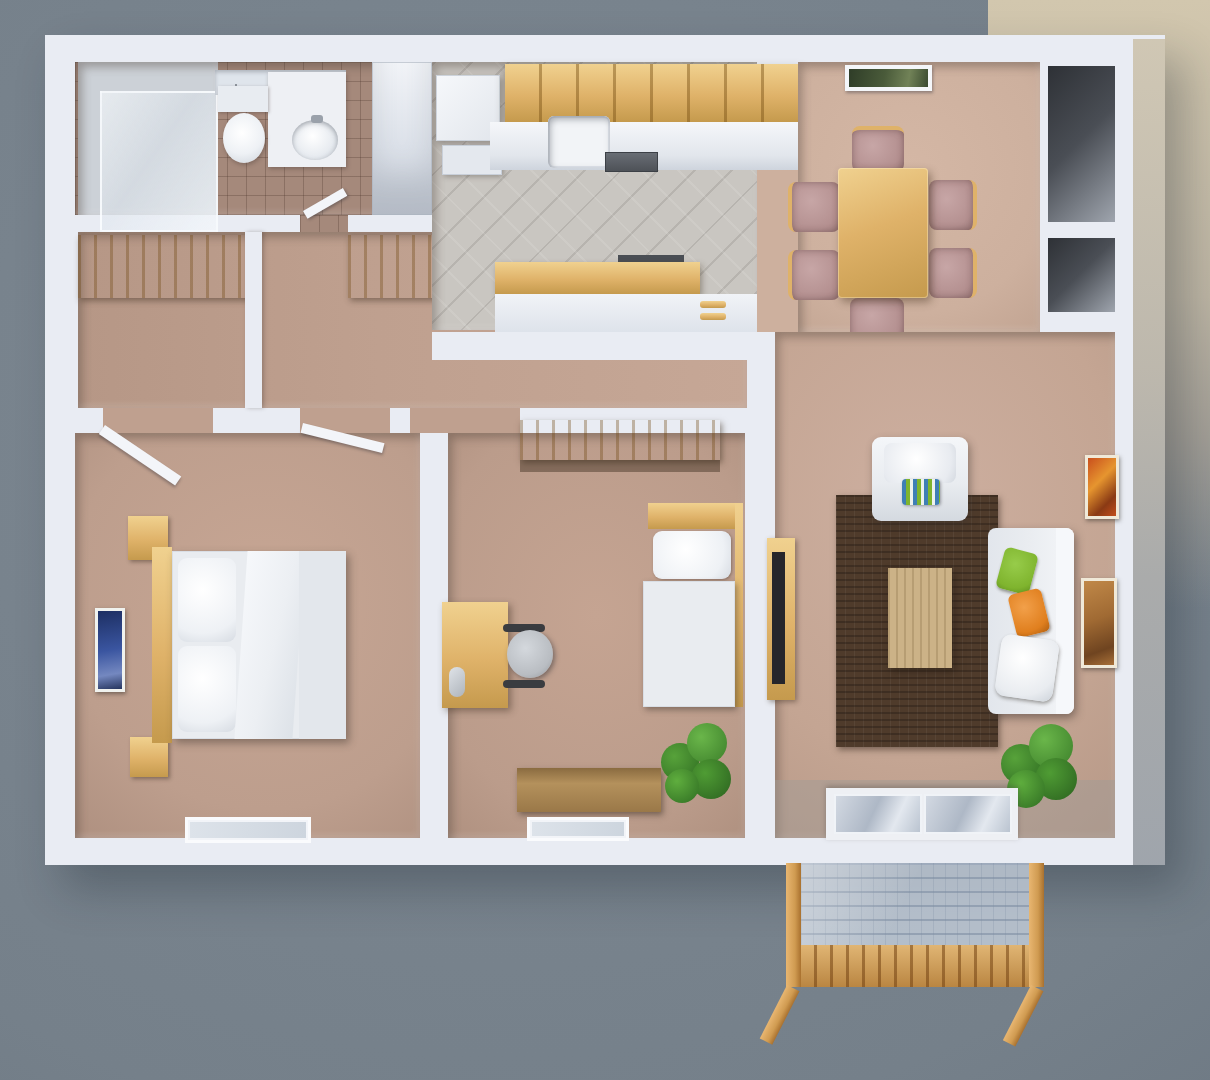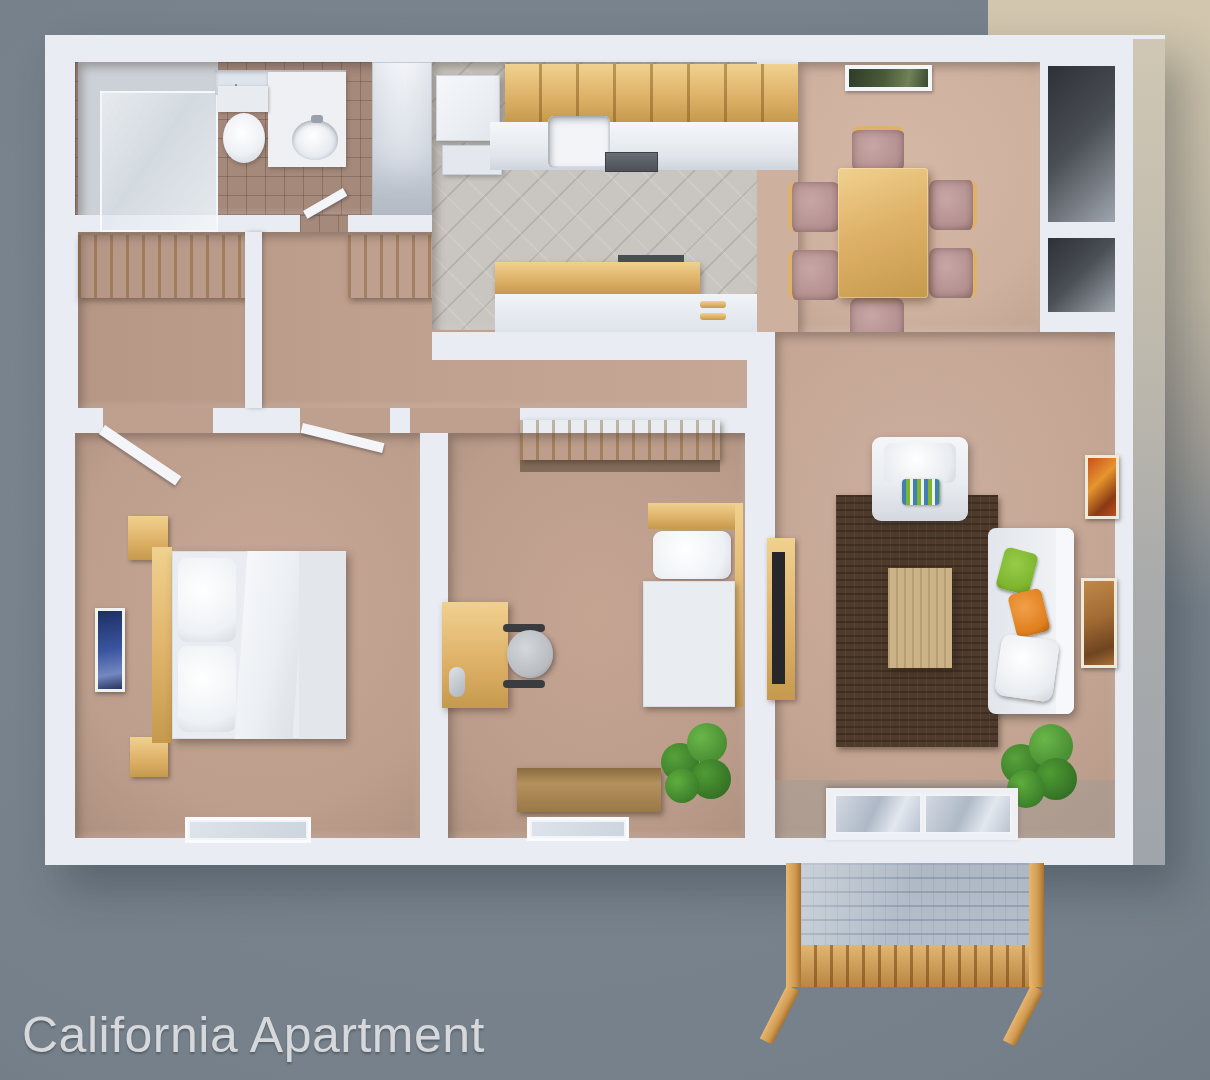--- a/index.html
+++ b/index.html
@@ -246,14 +246,13 @@
     <div class="a" style="left:6px;top:3px;width:15px;height:124px;
          background:linear-gradient(90deg,#e8b671,var(--balcony-wood) 60%,#a9712f);"></div>
     <div class="a" style="left:249px;top:3px;width:15px;height:124px;
          background:linear-gradient(90deg,#e8b671,var(--balcony-wood) 60%,#a9712f);"></div>
     <div class="a" style="left:7px;top:125px;width:14px;height:60px;transform:rotate(27deg);transform-origin:0 0;
          background:linear-gradient(90deg,#e8b671,var(--balcony-wood) 60%,#a9712f);"></div>
     <div class="a" style="left:251px;top:125px;width:14px;height:62px;transform:rotate(27deg);transform-origin:0 0;
          background:linear-gradient(90deg,#e8b671,var(--balcony-wood) 60%,#a9712f);"></div>
   </div>
 
-  <div class="a caption" style="left:22px;top:1006px;">California Apartment</div>
 </div>
 
 </body></html>

